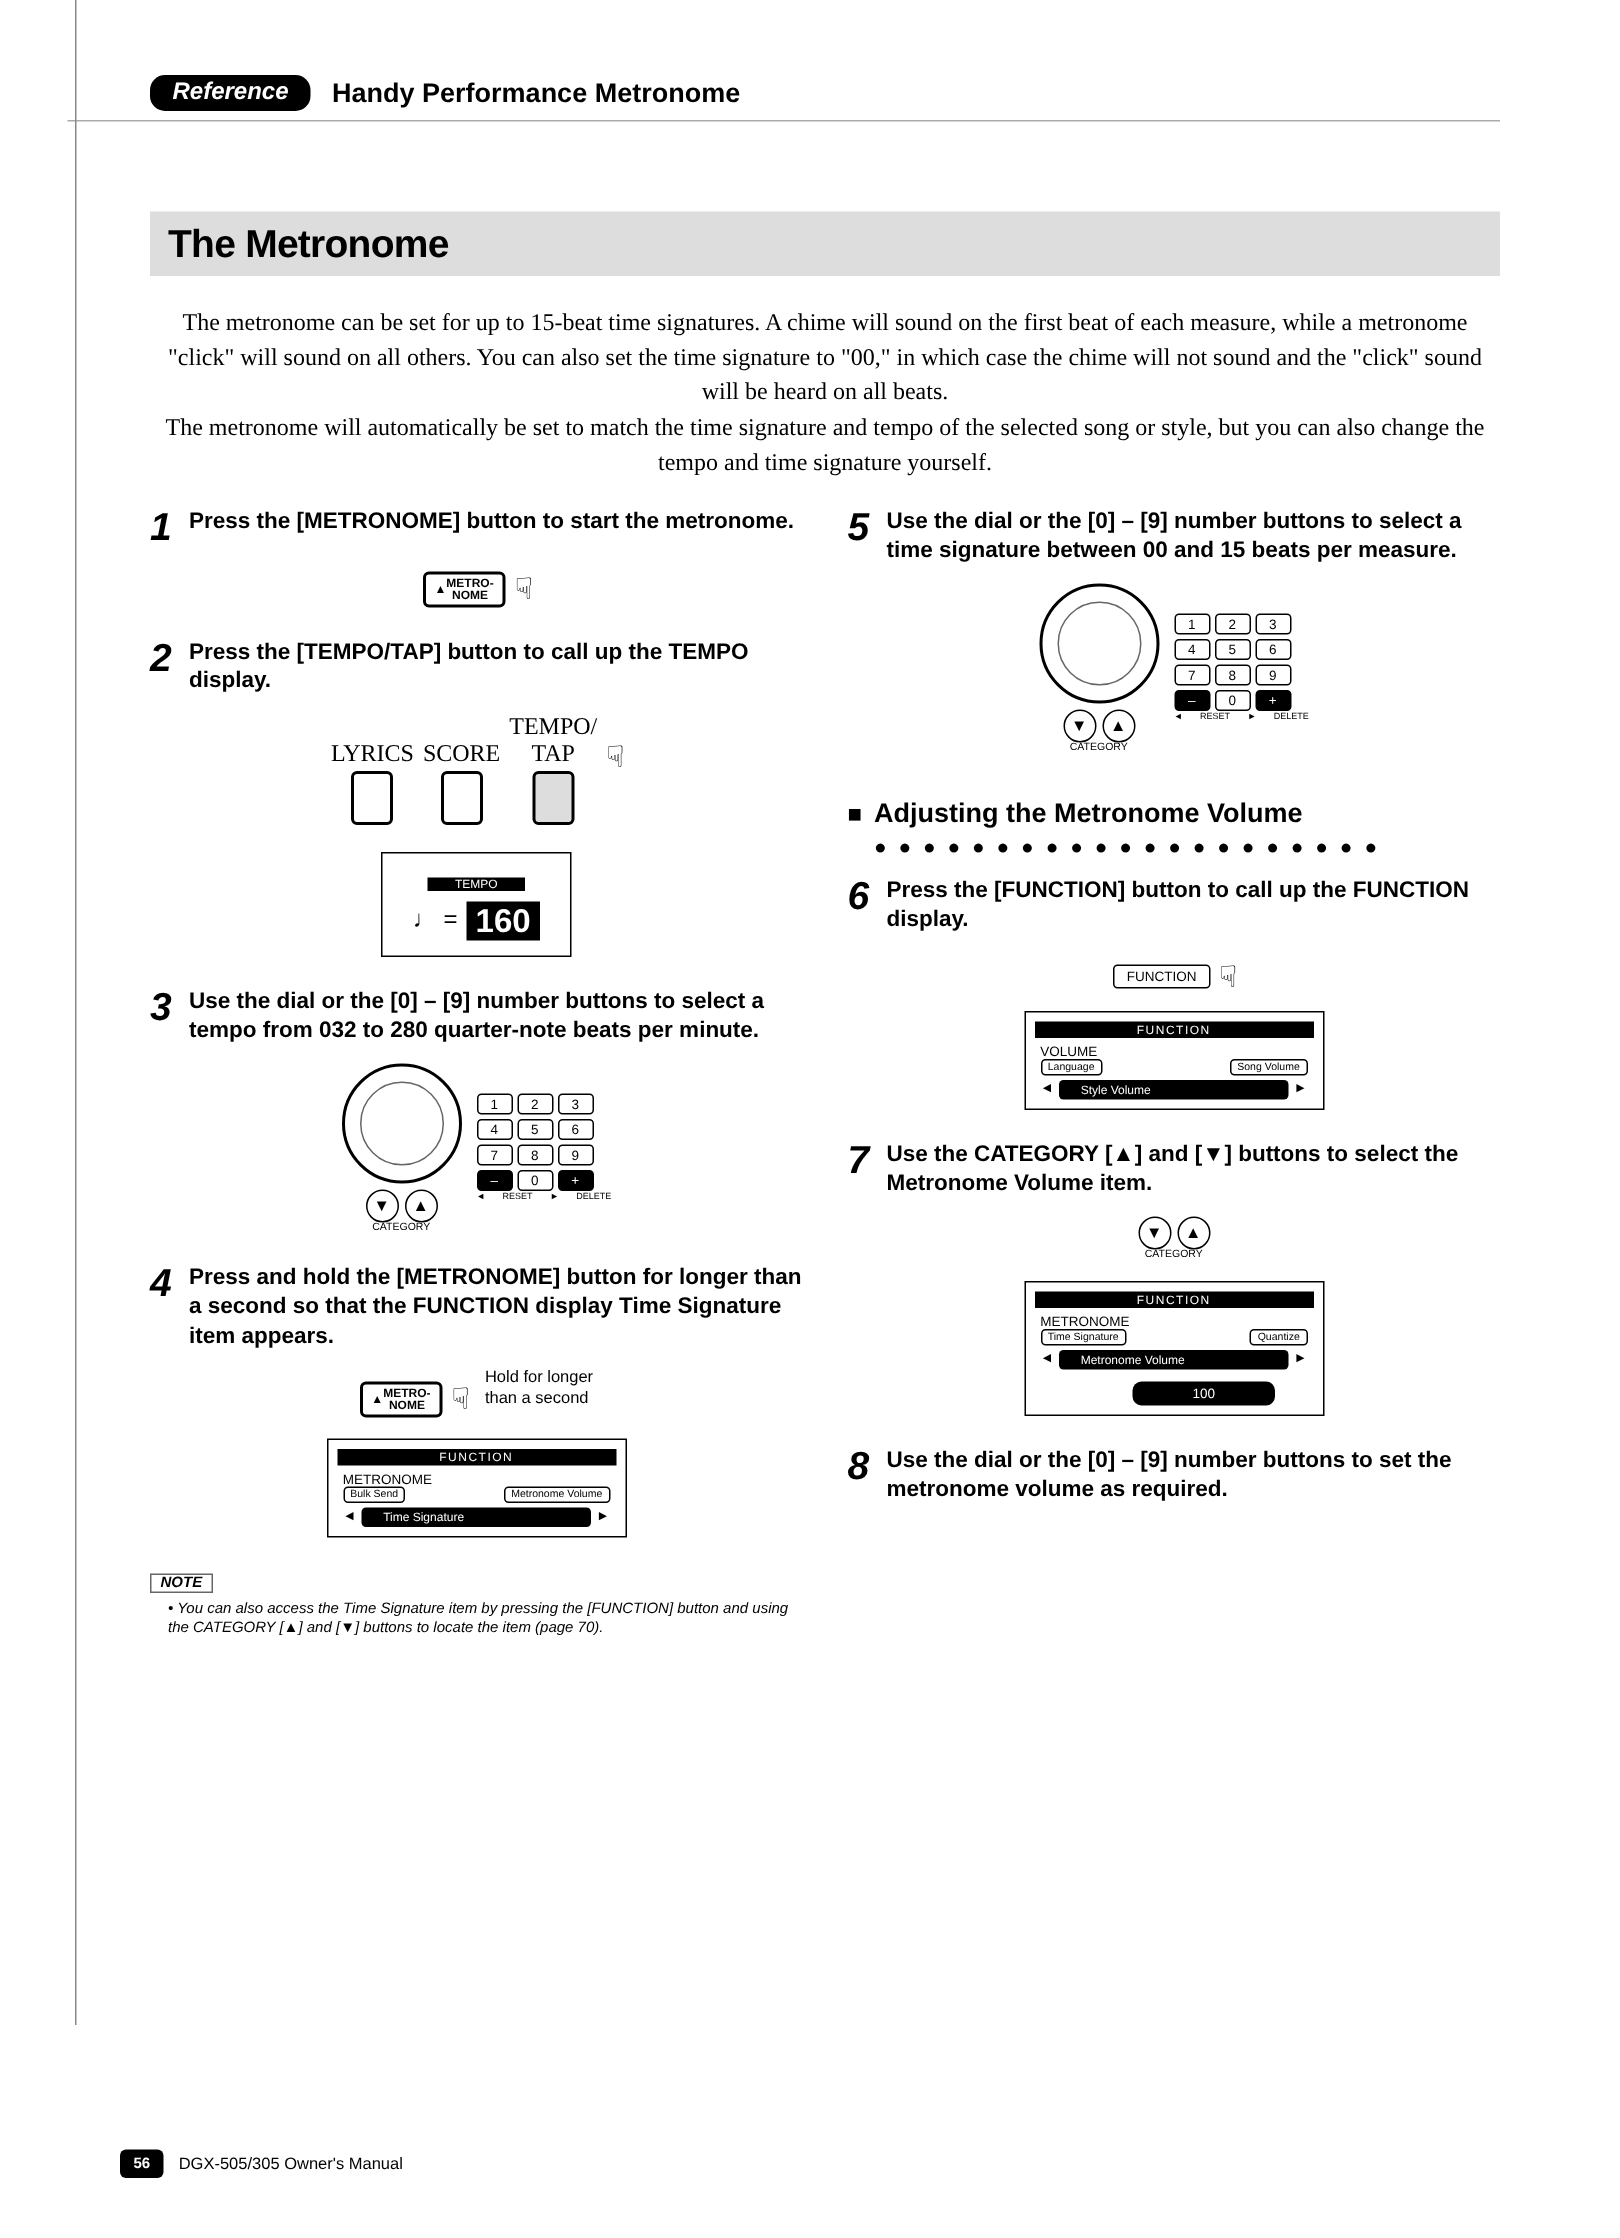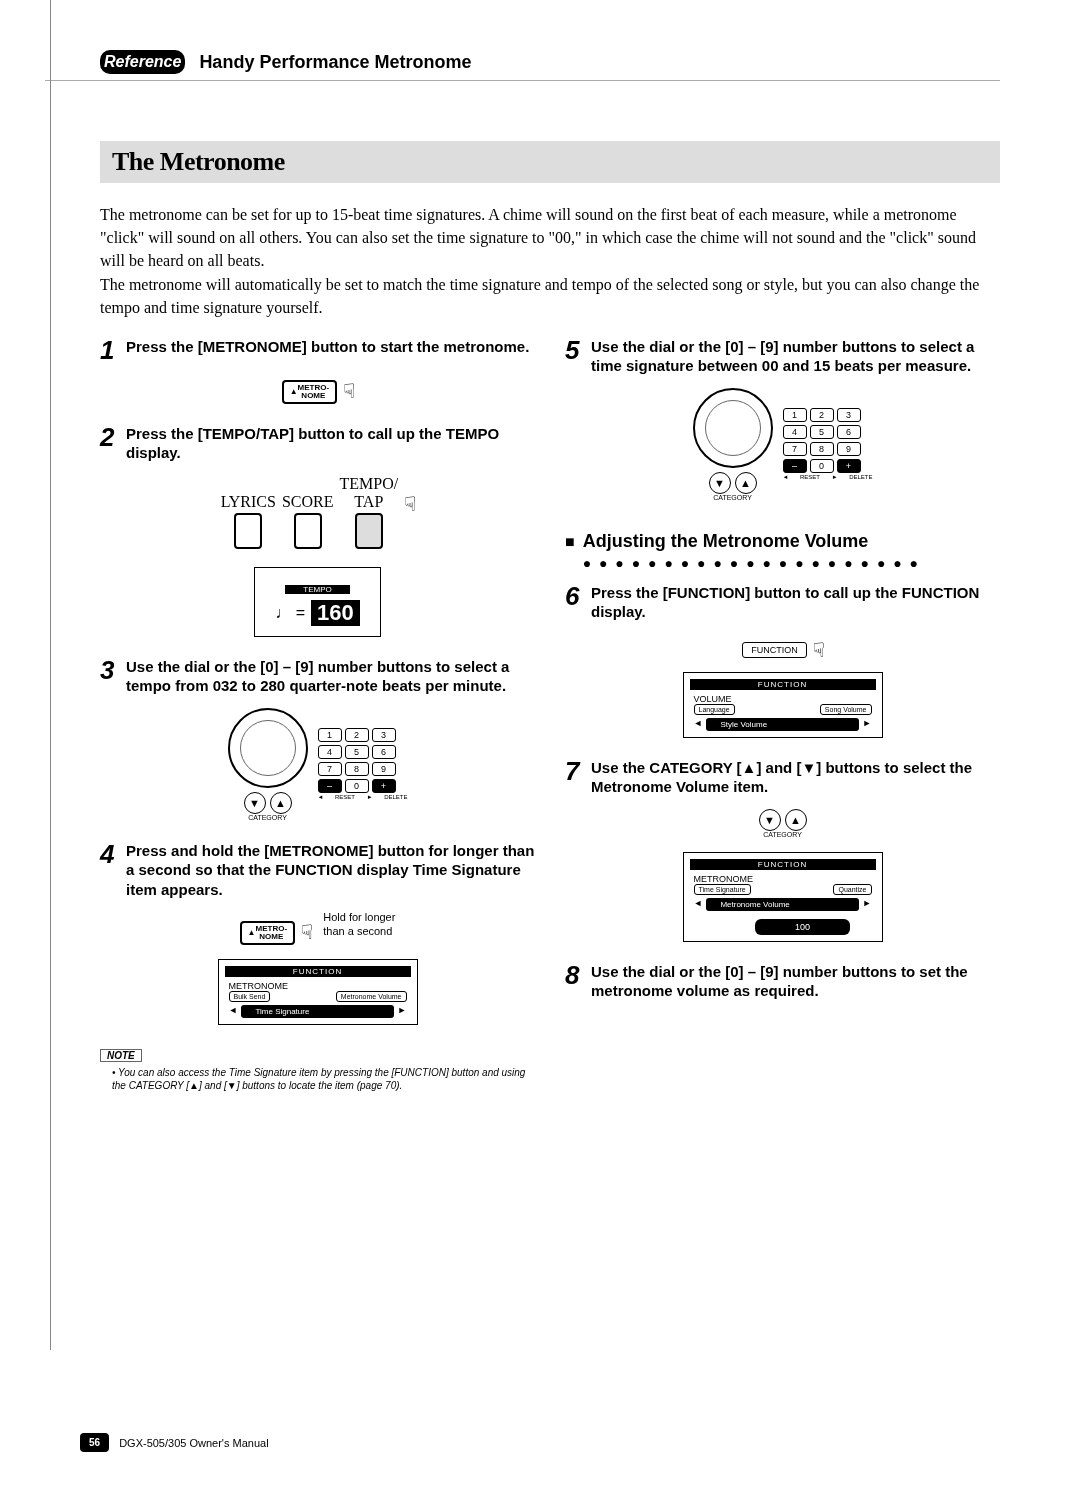--- a/index.html
+++ b/index.html
@@ -28,34 +28,34 @@
     padding-bottom: 6px;
     margin-left: -55px;
     padding-left: 55px;
   }
   .ref-badge {
     background: #000;
     color: #fff;
     font-style: italic;
     font-weight: bold;
     font-family: Arial, sans-serif;
-    padding: 3px 4px;
+    padding: 3px 15px;
     border-radius: 10px;
     font-size: 16px;
     margin-right: 14px;
   }
   .header-title {
     font-family: Arial, sans-serif;
     font-weight: bold;
     font-size: 18px;
   }
   .section-bar {
     background: #ddd;
     padding: 6px 12px;
-    font-family: Liberation Serif, serif;
+    font-family: Liberation Sans, sans-serif;
     font-weight: 900;
     font-size: 26px;
     margin-bottom: 20px;
     letter-spacing: -0.5px;
   }
   .intro {
     font-size: 16px;
     line-height: 1.45;
     margin-bottom: 18px;
   }
@@ -281,21 +281,21 @@
 
 <div class="divider-left"></div>
 
 <div class="header">
   <span class="ref-badge">Reference</span>
   <span class="header-title">Handy Performance Metronome</span>
 </div>
 
 <div class="section-bar">The Metronome</div>
 
-<p class="intro" style="white-space: pre-line;">The metronome can be set for up to 15-beat time signatures. A chime will sound on the first beat of each measure, while a metronome "click" will sound on all others. You can also set the time signature to "00," in which case the chime will not sound and the "click" sound will be heard on all beats.
+<p class="intro" style="white-space: pre-line; text-align: center;">The metronome can be set for up to 15-beat time signatures. A chime will sound on the first beat of each measure, while a metronome "click" will sound on all others. You can also set the time signature to "00," in which case the chime will not sound and the "click" sound will be heard on all beats.
 The metronome will automatically be set to match the time signature and tempo of the selected song or style, but you can also change the tempo and time signature yourself.</p>
 
 <div class="columns">
 
   <div class="col">
 
     <div class="step">
       <div class="step-head">
         <span class="step-num">1</span>
         <div class="step-body-wrap">

